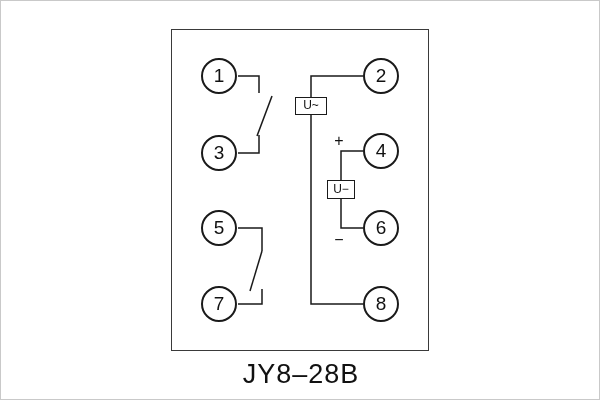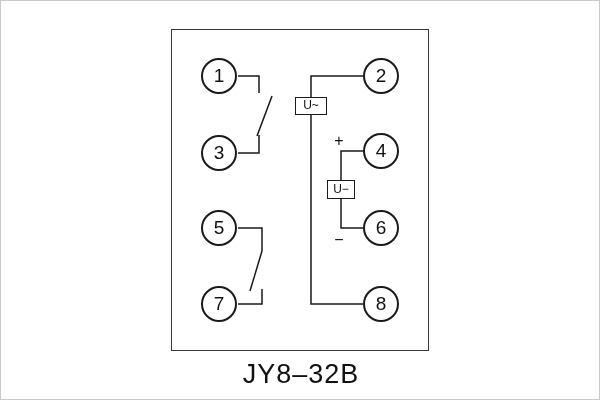--- a/index.html
+++ b/index.html
@@ -138,15 +138,15 @@
   <div class="terminal t4">4</div>
   <div class="terminal t6">6</div>
   <div class="terminal t8">8</div>
 
   <div class="vbox ac">U~</div>
   <div class="vbox dc">U−</div>
 
   <div class="pol plus">+</div>
   <div class="pol minus">−</div>
 
-  <div class="model-title">JY8–32B</div>
+  <div class="model-title">JY8–28B</div>
 
 </div>
 
 </body></html>

